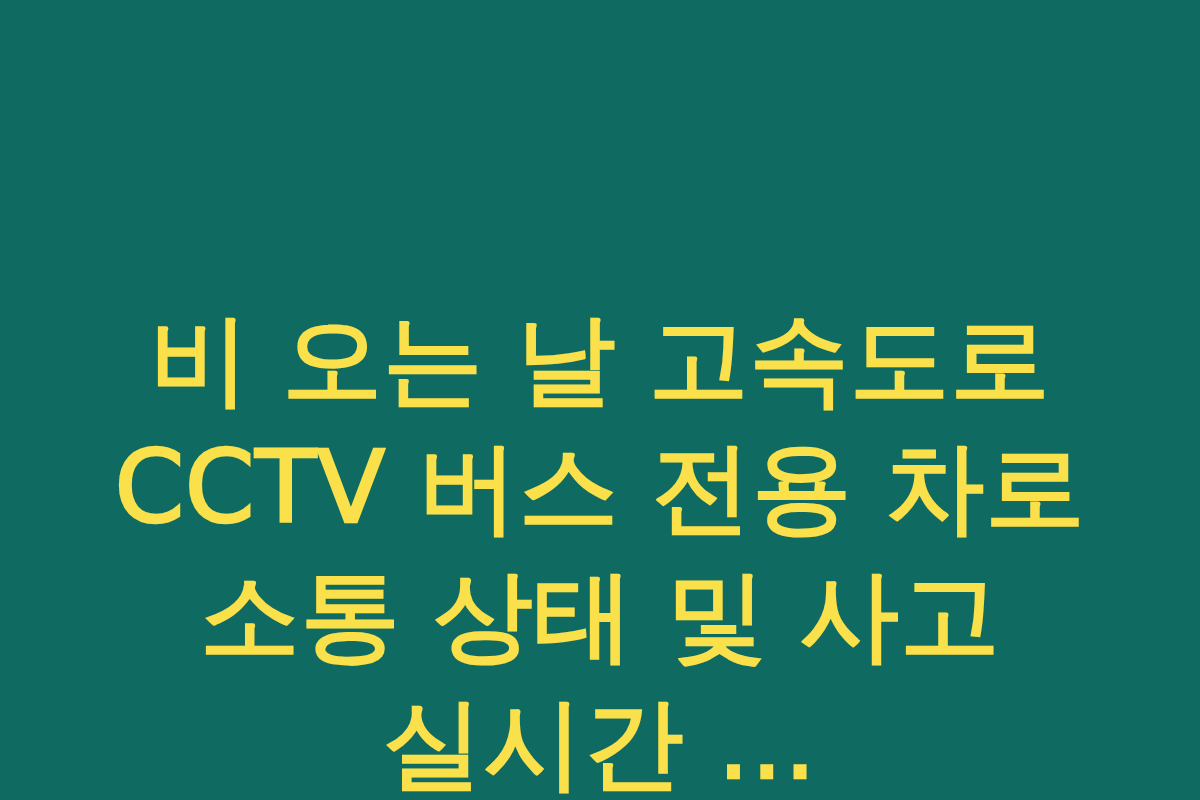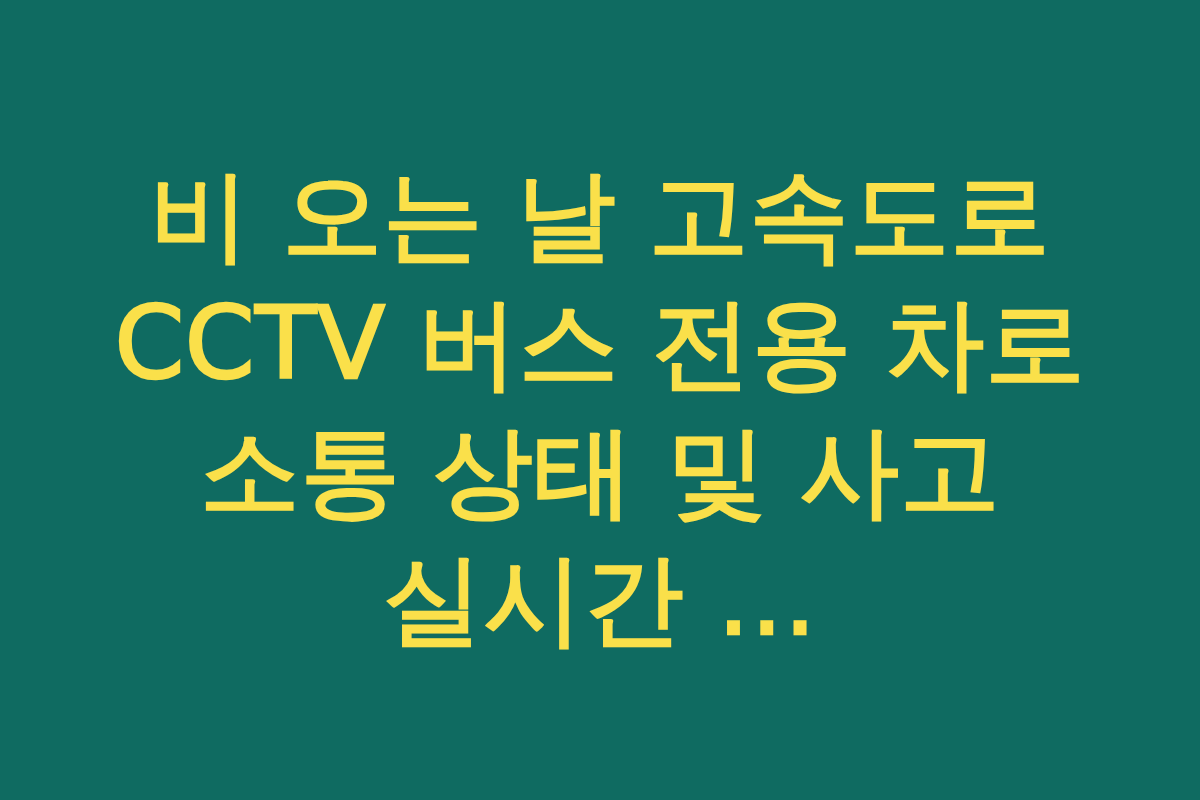--- a/index.html
+++ b/index.html
@@ -14,21 +14,21 @@
     overflow: hidden;
     font-family: "DejaVu Sans", sans-serif;
   }
 
   .card {
     position: relative;
     width: 1200px;
     height: 800px;
     box-sizing: border-box;
     display: flex;
-    align-items: center;
+    align-items: flex-end;
     justify-content: center;
     overflow: hidden;
   }
 
   .headline {
     width: 1040px;
     margin: 0;
     padding: 0;
     text-align: center;
     font-family: "DejaVu Sans", "Liberation Sans", sans-serif;

